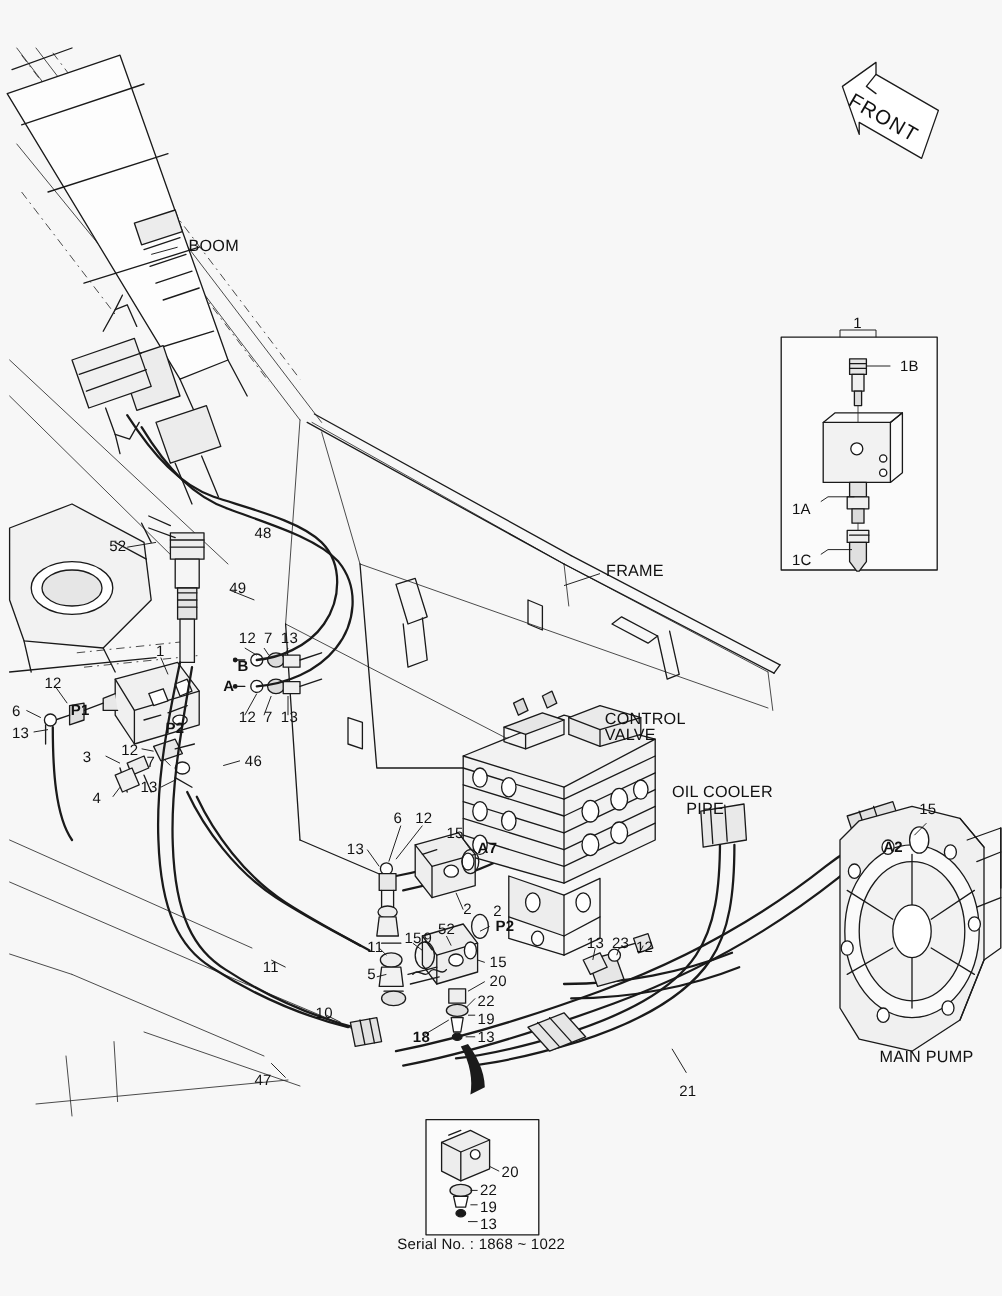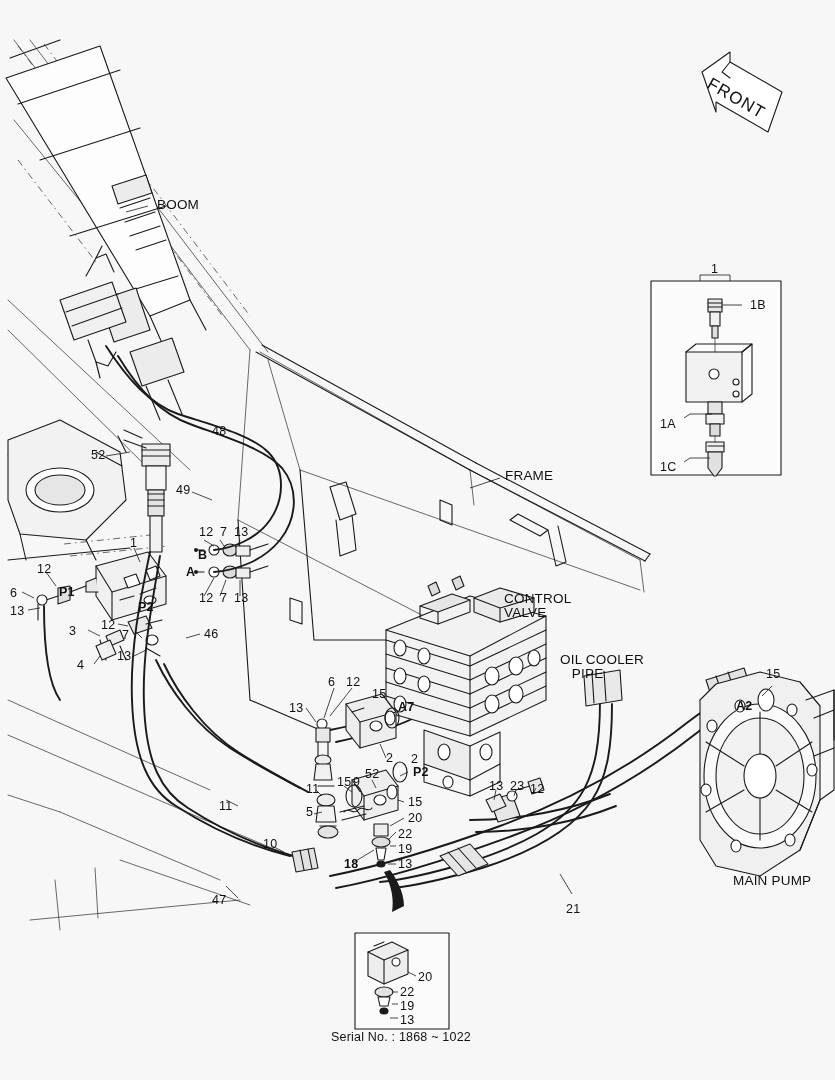--- a/index.html
+++ b/index.html
@@ -566,23 +566,23 @@
   <div class="lbl bold" style="left:398px; top:701px;">A7</div>
   <div class="lbl bold" style="left:736px; top:700px;">A2</div>
 
   <div class="lbl serial" style="left:331px; top:1031px;">Serial No. : 1868 ~ 1022</div>
 
   <div class="lbl" style="left:711px; top:263px;">1</div>
   <div class="lbl" style="left:750px; top:299px;">1B</div>
   <div class="lbl" style="left:660px; top:418px;">1A</div>
   <div class="lbl" style="left:660px; top:461px;">1C</div>
 
-  <div class="lbl" style="left:212px; top:425px;">48</div>
+  <div class="lbl" style="left:212px; top:438px;">48</div>
   <div class="lbl" style="left:91px; top:449px;">52</div>
-  <div class="lbl" style="left:176px; top:484px;">49</div>
+  <div class="lbl" style="left:191px; top:484px;">49</div>
   <div class="lbl" style="left:130px; top:537px;">1</div>
 
   <div class="lbl" style="left:199px; top:526px;">12</div>
   <div class="lbl" style="left:220px; top:526px;">7</div>
   <div class="lbl" style="left:234px; top:526px;">13</div>
 
   <div class="lbl" style="left:199px; top:592px;">12</div>
   <div class="lbl" style="left:220px; top:592px;">7</div>
   <div class="lbl" style="left:234px; top:592px;">13</div>
 

